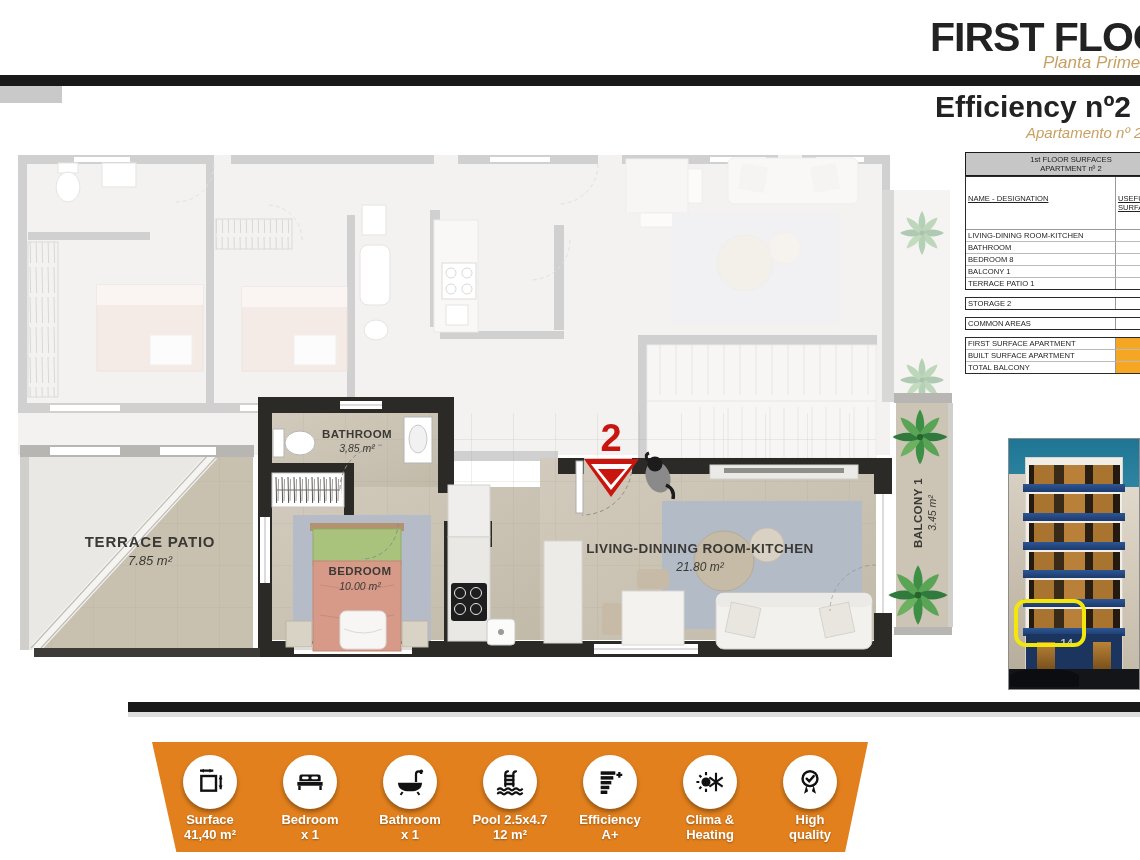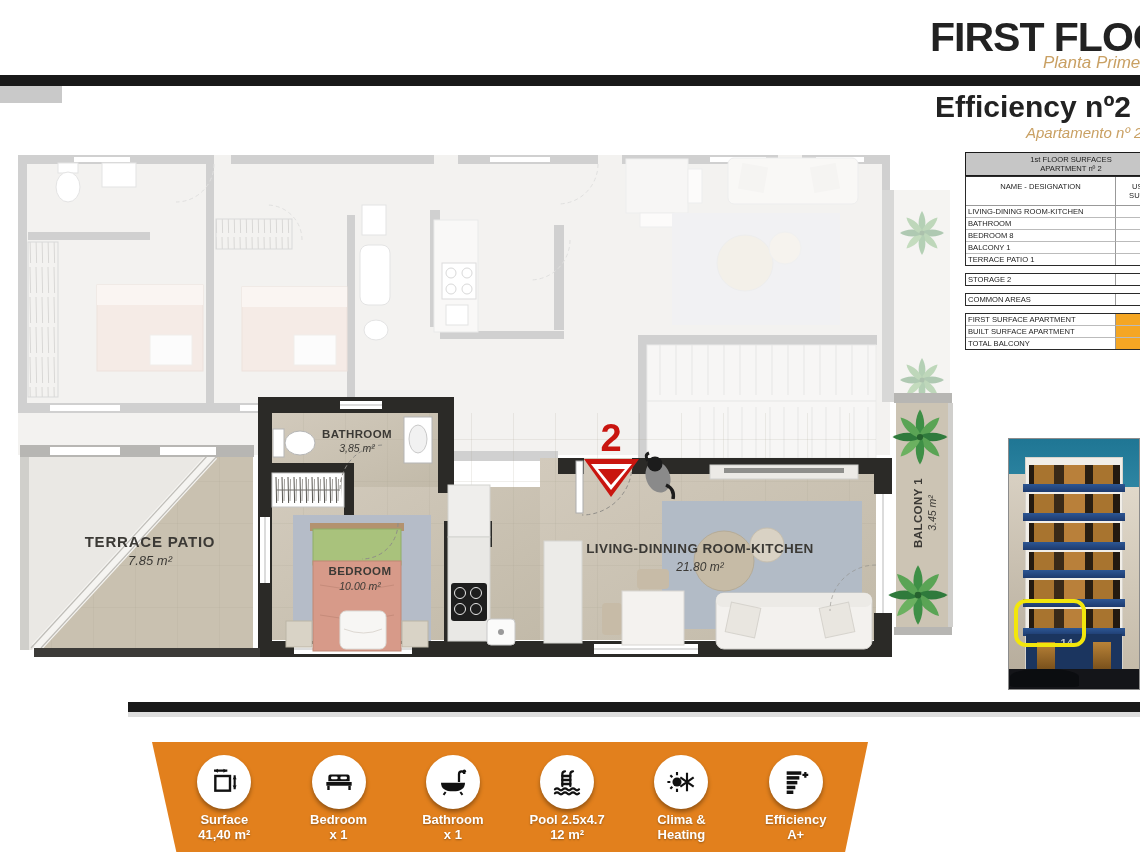--- a/index.html
+++ b/index.html
@@ -14,21 +14,21 @@
   #main-sub{left:1043px;top:53px;font-size:17px;font-style:italic;color:var(--tan,#c9a063);white-space:nowrap;}
   #apt-title{left:935px;top:90px;font-size:30px;font-weight:bold;color:#222;white-space:nowrap;}
   #apt-sub{left:1026px;top:124px;font-size:15px;font-style:italic;color:var(--tan,#c9a063);white-space:nowrap;}
 
   
   #srf-table{left:965px;top:152px;width:212px;font-size:7.6px;color:#222;}
   .t-title{border:1.5px solid #1a1a1a;background:#c6c6c6;text-align:center;padding:2px 0 1px;line-height:1.25;}
   .t-head,.t-row{display:grid;grid-template-columns:150px 62px;}
   .t-box{border:1.2px solid #2a2a2a;background:#fff;margin-top:0;}
   .t-gap{height:7px;}
-  .t-head div{border-bottom:1px solid #999;text-align:center;padding:5px 2px;}
+  .t-head div{border-bottom:1px solid #999;padding:17px 2px;text-decoration:underline;}
   .t-head div:first-child{border-right:1px solid #999;}
   .t-row div{padding:1px 2px;border-bottom:1px solid #bbb;}
   .t-row:last-child div{border-bottom:none;}
   .t-name{border-right:1px solid #999;text-align:left;white-space:nowrap;overflow:hidden;}
   .t-val{text-align:right;white-space:nowrap;}
   .t-row.hl .t-val{background:var(--tblhl,#f5a623);color:#8a2f08;font-weight:bold;}
 
   
   #plan{left:10px;top:145px;}
   .pl-room{font-weight:bold;font-size:15px;fill:#3b3935;letter-spacing:.8px;}
@@ -509,37 +509,48 @@
         </svg>
       </div>
       <div class="f-label">
         <div class="feature-label-line1">Pool 2.5x4.7</div>
         <div class="feature-label-line2">12 m²</div>
       </div>
     </div>
     <div class="f-item">
       <div class="f-circle">
         <svg>
+          <use href="#sym-efficiency"></use>
+        </svg>
+      </div>
+      <div class="f-label">
+        <div class="feature-label-line1">Efficiency</div>
+        <div class="feature-label-line2">A+</div>
+      </div>
+    </div>
+    <div class="f-item">
+      <div class="f-circle">
+        <svg>
           <use href="#sym-clima"></use>
         </svg>
       </div>
       <div class="f-label">
         <div class="feature-label-line1">Clima &amp;</div>
         <div class="feature-label-line2">Heating</div>
       </div>
     </div>
     <div class="f-item">
       <div class="f-circle">
         <svg>
-          <use href="#sym-efficiency"></use>
+          <use href="#sym-quality"></use>
         </svg>
       </div>
       <div class="f-label">
-        <div class="feature-label-line1">Efficiency</div>
-        <div class="feature-label-line2">A+</div>
+        <div class="feature-label-line1">High</div>
+        <div class="feature-label-line2">quality</div>
       </div>
     </div>
   </div>
 
 <svg width="0" height="0" style="position:absolute">
   <defs>
     <symbol id="sym-surface" viewBox="0 0 24 24">
       <rect x="5.5" y="7.5" width="11" height="11" fill="none" stroke="#111" stroke-width="1.8"></rect>
       <path d="M4.5,3.5 H14.5" stroke="#111" stroke-width="1.6"></path>
       <path d="M5,3.5 l2.4,-1.5 v3 Z M14,3.5 l-2.4,-1.5 v3 Z" fill="#111"></path>

